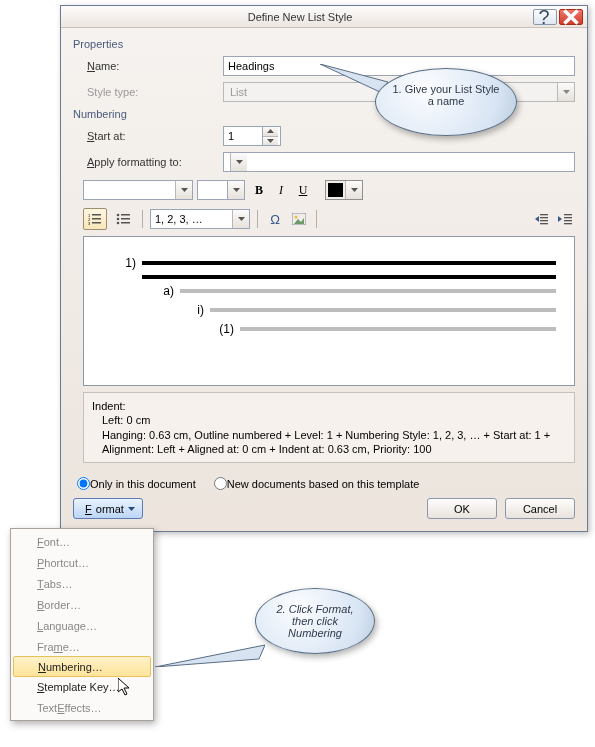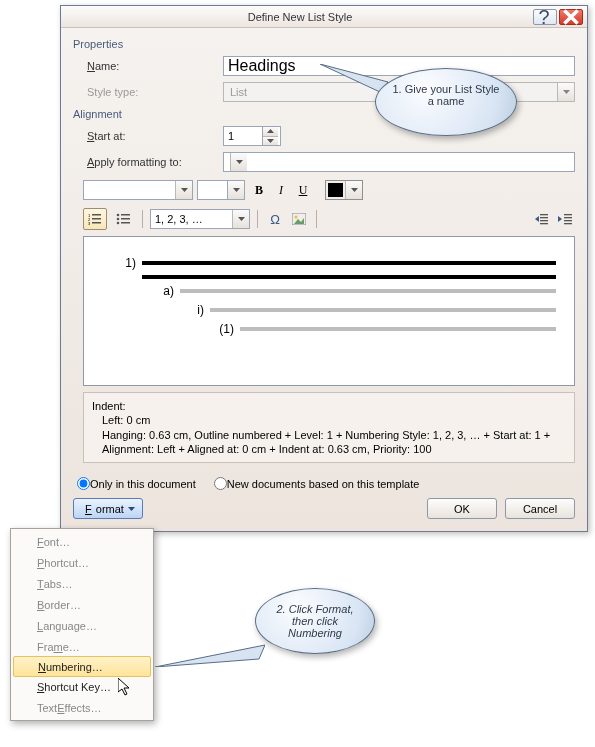--- a/index.html
+++ b/index.html
@@ -51,21 +51,21 @@
   .section-label { color:#4a5a7a; margin: 2px 0 6px; }
   .row { display:flex; align-items:center; margin: 4px 0 6px; }
   .lbl { width: 150px; padding-left: 14px; color:#333; }
   .lbl.disabled, .disabled { color:#9a9a9a; }
   .u { text-decoration: underline; }
   .textin {
     flex:1; height:20px;
     border:1px solid #9aa6b8;
     background:#fff;
     padding: 2px 4px;
-    font-size:16px;
+    font-size:11px;
   }
   .combo {
     flex:1; height:20px;
     border:1px solid #b8b8b8;
     background:#f4f2f0;
     display:flex; align-items:center;
     padding:0 0 0 6px;
     position:relative;
   }
   .combo.enabled { background:#fff; border-color:#9aa6b8; }
@@ -244,21 +244,21 @@
       <div class="combo">
         <span class="cval disabled">List</span>
         <div class="ddbtn">
             <svg viewBox="0 0 7 4">
               <path d="M0 0 L3.5 4 L7 0 Z" fill="#848484"></path>
             </svg>
           </div>
       </div>
     </div>
 
-    <div class="section-label">Alignment</div>
+    <div class="section-label">Numbering</div>
 
     <div class="row">
       <div class="lbl"><span class="u">S</span>tart at:</div>
       <div class="spinner">
         <input value="1" style="">
         <div class="spinbtns">
           <div>
               <svg width="7" height="4" viewBox="0 0 7 4">
                 <path d="M0 4 L3.5 0 L7 4 Z" fill="#555"></path>
               </svg>
@@ -464,21 +464,21 @@
       <span>Fra</span>
       <span class="u">m</span>
       <span>e…</span>
     </div>
   <div class="mitem enabled highlight">
       <span class="u">N</span>
       <span>umbering…</span>
     </div>
   <div class="mitem enabled">
       <span class="u">S</span>
-      <span>hortcut Key…</span>
+      <span>template Key…</span>
     </div>
   <div class="mitem">
       <span>Text </span>
       <span class="u">E</span>
       <span>ffects…</span>
     </div>
 </div>
 
 <svg class="tail2" viewBox="0 0 110 30">
   <path d="M0 30 L110 8 L104 22 Z" fill="#d7e3f1" stroke="#596d84"></path>

